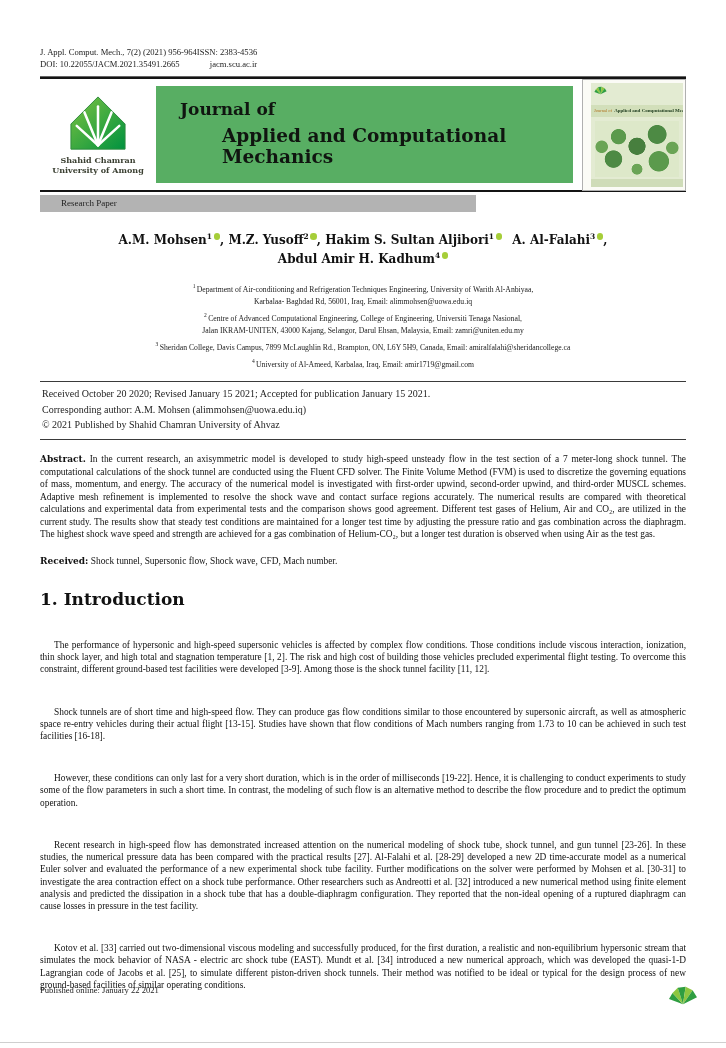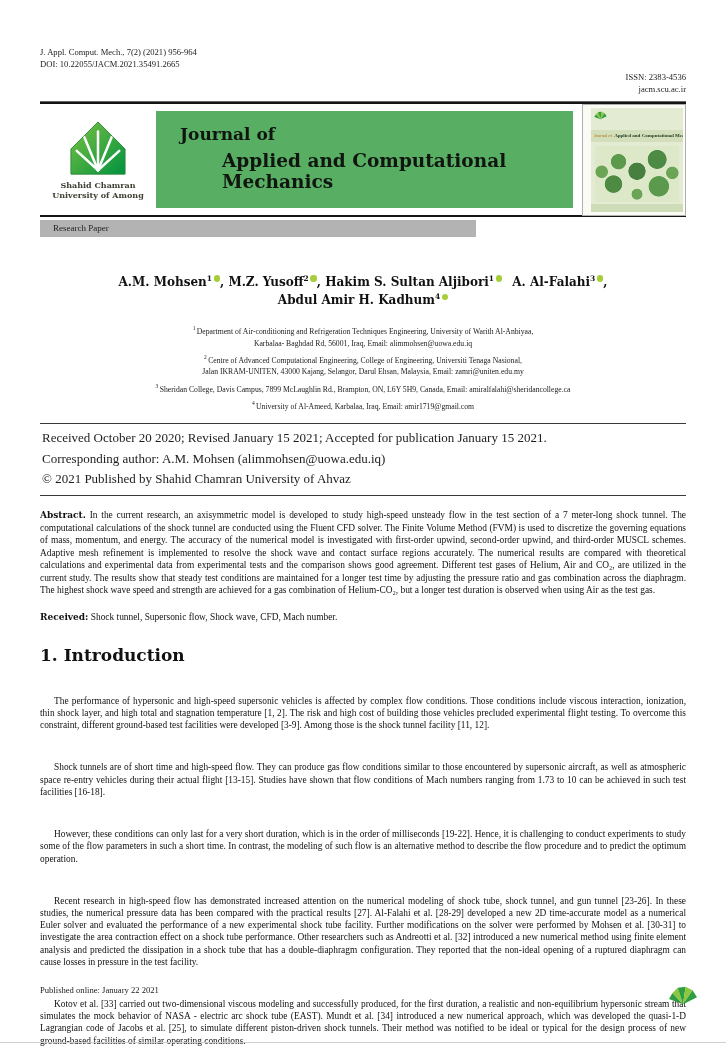--- a/index.html
+++ b/index.html
@@ -6,21 +6,21 @@
   html,body { background:#ffffff; }
   .page {
     position:relative; width:726px; height:1048px; margin:0 auto;
     background:#ffffff; overflow:hidden;
     font-family:"Liberation Serif", serif; color:#1a1a1a;
   }
   .content { margin:0 40px; }
 
   
   .top-header { margin-top:46px; display:flex; justify-content:flex-start;
-    font-size:8.6px; line-height:1.45; color:#222;flex-direction:column; }
+    font-size:8.6px; line-height:1.45; color:#222; }
   .top-header .right { text-align:right; }
   .header-rule { margin-top:5px; height:3px; border-top:1px solid #666; border-bottom:2.5px solid #141414; }
 
   
   .banner { margin-top:3px; height:106px; display:flex; align-items:center; }
   .logo-col { width:116px; text-align:center; flex:none; }
   .logo-col svg { display:block; margin:0 auto 2px auto; }
   .univ-name { font-size:8px; font-weight:bold; color:#3b4032; line-height:1.25;
     font-family:"DejaVu Serif", serif; }
   .green-box { flex:1; height:97px; background:#58AE63; margin-right:9px;
@@ -45,39 +45,39 @@
       radial-gradient(circle at 76% 72%, #5b9a4c 13%, rgba(0,0,0,0) 14%),
       radial-gradient(circle at 50% 86%, #6aa455 8%, rgba(0,0,0,0) 9%),
       radial-gradient(circle at 8% 46%, #6aa455 7%, rgba(0,0,0,0) 8%),
       radial-gradient(circle at 92% 48%, #6aa455 7%, rgba(0,0,0,0) 8%);
     background-color:#dde8c9; }
   .cover-bottom-strip { position:absolute; bottom:0; left:0; right:0; height:8px; background:#cfdcb8; }
   .banner-rule { margin-top:2px; border-bottom:2.5px solid #141414; }
 
   
   .type-bar { margin-top:3px; width:436px; height:17px; background:#b3b3b3;
-    font-size:9px; color:#1f1f1f; display:flex; align-items:center; padding-left:13px; }
+    font-size:9px; color:#1f1f1f; display:flex; align-items:center; padding-left:21px; }
 
   
   .title { margin-top:19px; text-align:center; font-family:"DejaVu Serif", serif;
     font-size:20.5px; font-weight:bold; line-height:1.45; color:#111; }
-  .authors { margin-top:36px; text-align:center; font-family:"DejaVu Serif", serif;
+  .authors { margin-top:19px; text-align:center; font-family:"DejaVu Serif", serif;
     font-size:12px; font-weight:bold; line-height:1.55; color:#111; }
   .authors sup { font-size:7.5px; }
   .orcid { display:inline-block; width:6.5px; height:6.5px; border-radius:50%;
     background:#A6CE39; margin-left:1.5px; position:relative; top:-4px; }
 
   
   .affiliations { margin-top:14px; text-align:center; font-size:7.7px; line-height:1.55; color:#222; }
   .aff { margin-bottom:3.5px; }
   .aff sup { font-size:5.5px; }
 
   
   .received-box { margin-top:11px; border-top:1.5px solid #3a3a3a; border-bottom:1.5px solid #3a3a3a;
-    padding:4px 2px 6px 2px; font-size:13px; line-height:1.55; color:#1d1d1d; }
+    padding:4px 2px 6px 2px; font-size:10px; line-height:1.55; color:#1d1d1d; }
 
   
   .abstract { margin-top:13px; font-size:9.4px; line-height:1.33; text-align:justify; color:#111; }
   .abstract .lbl { font-weight:bold; font-family:"DejaVu Serif", serif; font-size:9px; }
   .keywords { margin-top:15px; font-size:9.4px; color:#111; }
   .keywords .lbl { font-weight:bold; font-family:"DejaVu Serif", serif; font-size:9px; }
 
   
   .section-heading { margin-top:23px; font-family:"DejaVu Serif", serif;
     font-size:17px; font-weight:bold; color:#111; }

